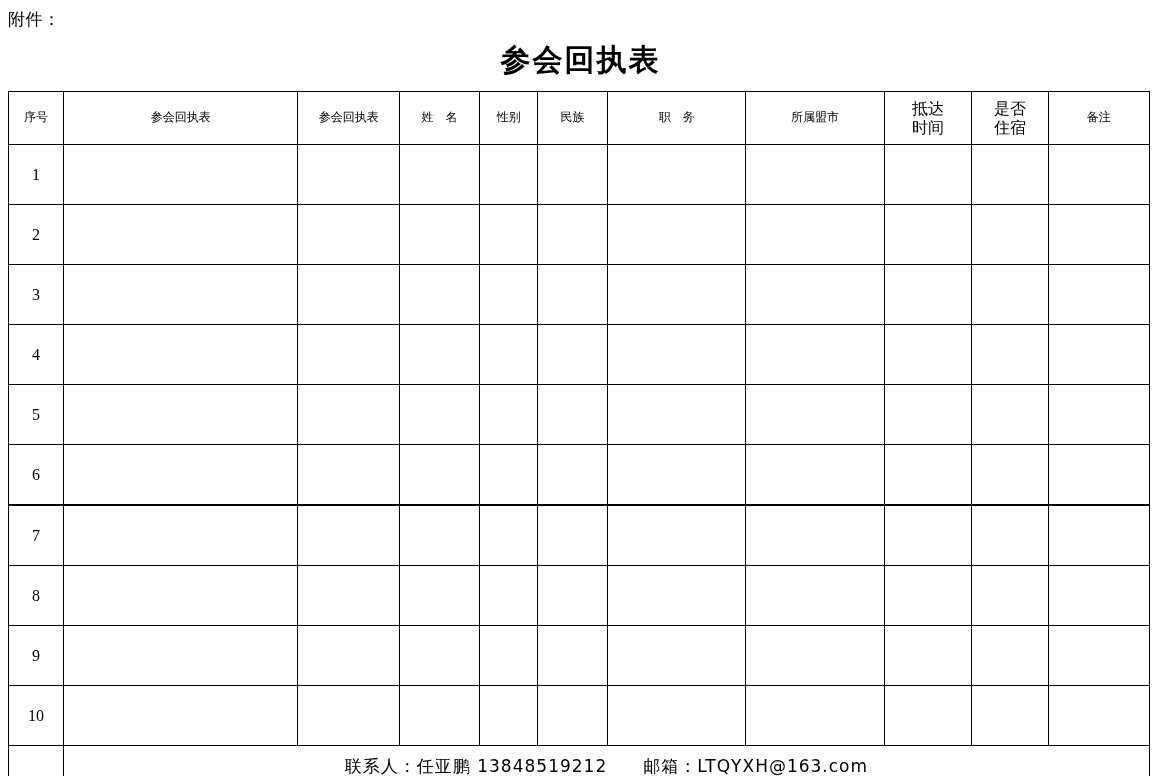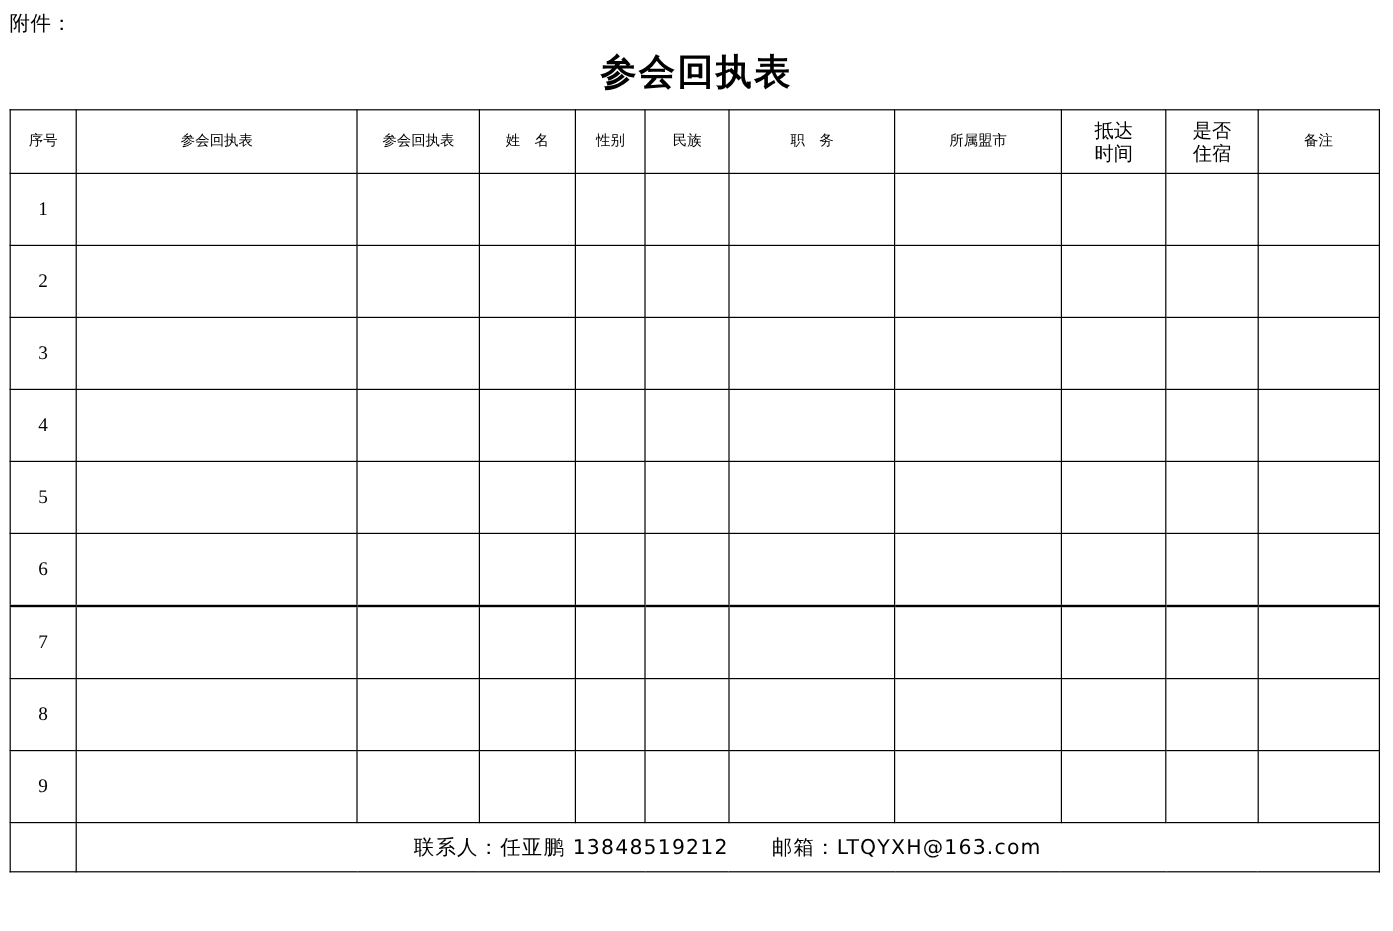--- a/index.html
+++ b/index.html
@@ -240,20 +240,33 @@
         <td></td>
         <td></td>
         <td></td>
         <td></td>
         <td></td>
         <td></td>
         <td></td>
         <td></td>
         <td></td>
       </tr>
+      <tr>
+        <td class="idx">10</td>
+        <td></td>
+        <td></td>
+        <td></td>
+        <td></td>
+        <td></td>
+        <td></td>
+        <td></td>
+        <td></td>
+        <td></td>
+        <td></td>
+      </tr>
     </tbody>
     <tfoot>
       <tr>
         <td class="empty-corner"></td>
         <td colspan="10">联系人：任亚鹏 13848519212　　邮箱：LTQYXH@163.com</td>
       </tr>
     </tfoot>
   </table>
 
 </div>

